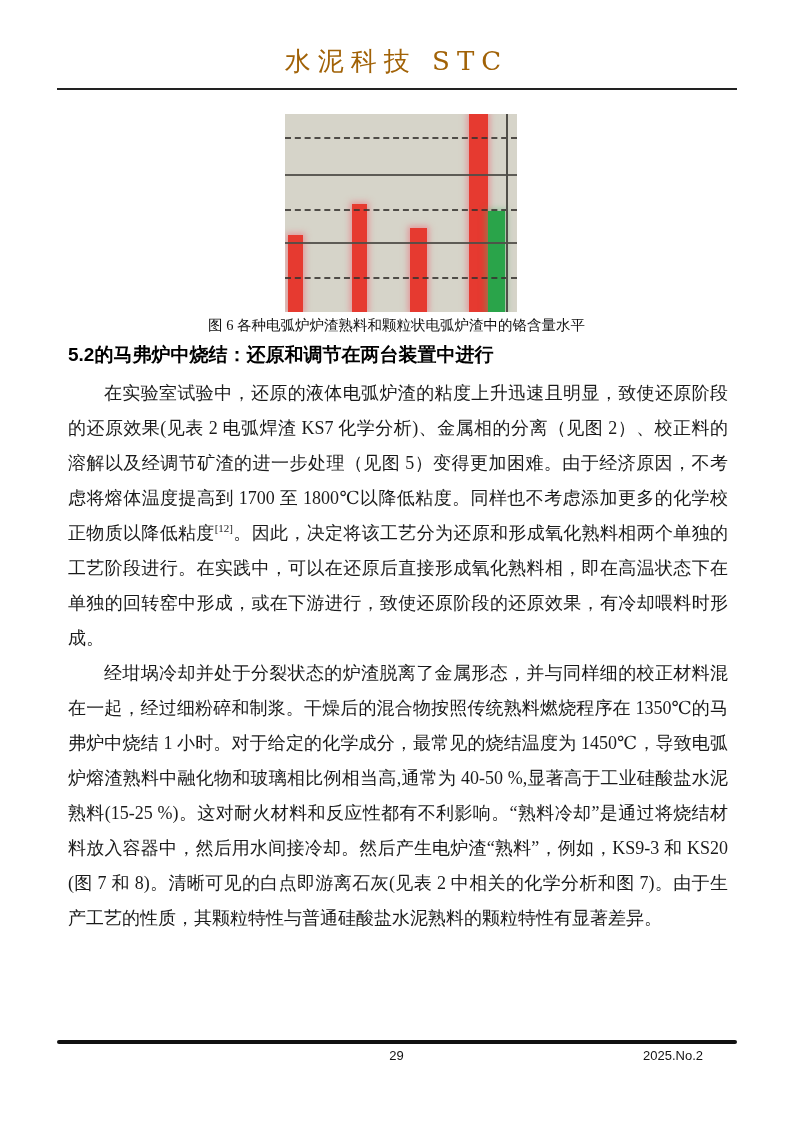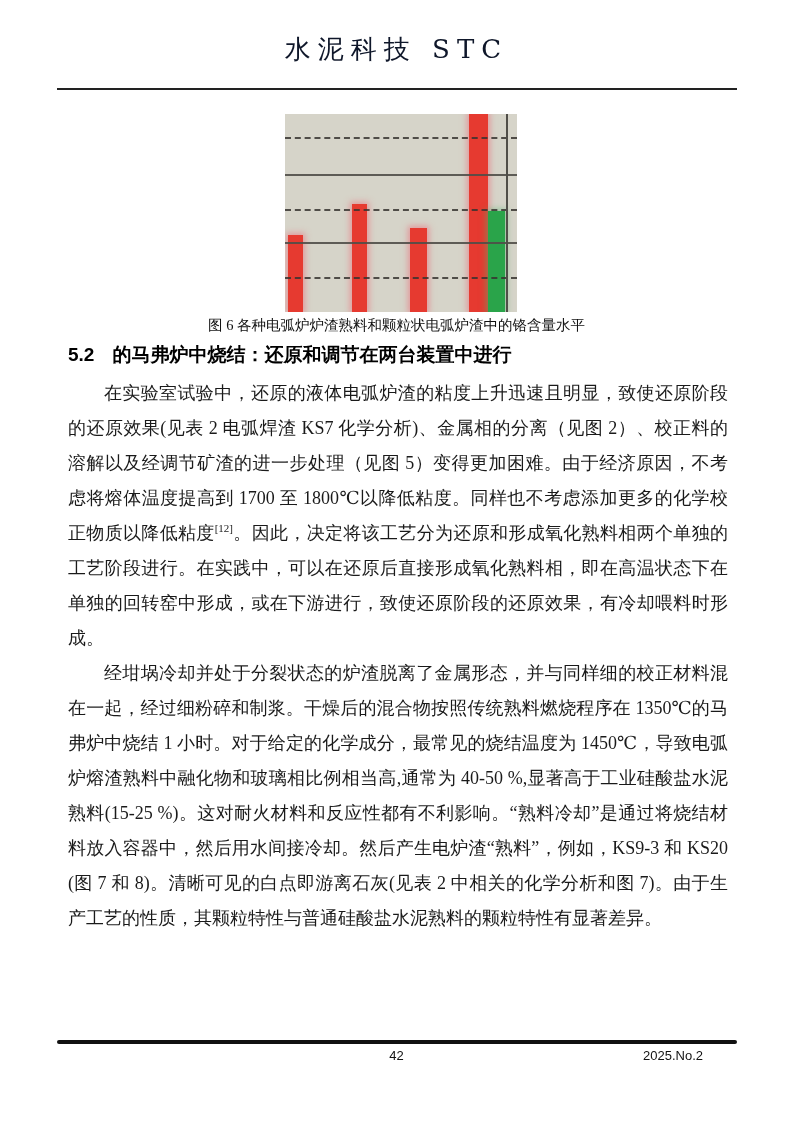--- a/index.html
+++ b/index.html
@@ -10,26 +10,26 @@
     margin: 0 auto;
     background: #ffffff;
     overflow: hidden;
     font-family: "Liberation Serif", "DejaVu Serif", serif;
     color: #1a1a1a;
   }
 
   
   .journal-title {
     position: absolute;
-    top: 32px; left: 0; right: 0;
+    top: 44px; left: 0; right: 0;
     text-align: center;
     font-family: "DejaVu Serif", serif;
     font-size: 26px;
     letter-spacing: 7px;
-    color: #0f172a;
+    color: #a16207;
   }
   .header-rule {
     position: absolute;
     top: 88px; left: 57px; right: 56px;
     border-top: 2px solid #222;
   }
 
   
   .chart {
     position: absolute;
@@ -63,21 +63,21 @@
 
   
   .section-heading {
     position: absolute;
     top: 342px; left: 68px; right: 66px;
     font-family: "Liberation Sans", "DejaVu Sans", sans-serif;
     font-size: 19px;
     font-weight: bold;
     color: #000;
   }
-  .section-heading .sec-num { margin-right: 18px; }
+  .section-heading .sec-num { }
 
   
   .body-text {
     position: absolute;
     top: 376px; left: 68px;
     width: 660px;
     font-size: 18px;
     line-height: 35px;
     text-align: justify;
   }
@@ -138,16 +138,16 @@
   <div class="section-heading">
     <span class="sec-num">5.2</span><span>的马弗炉中烧结：还原和调节在两台装置中进行</span>
   </div>
 
   <div class="body-text">
     <p><span>在实验室试验中，还原的液体电弧炉渣的粘度上升迅速且明显，致使还原阶段的还原效果(见表 2 电弧焊渣 KS7 化学分析)、金属相的分离（见图 2）、校正料的溶解以及经调节矿渣的进一步处理（见图 5）变得更加困难。由于经济原因，不考虑将熔体温度提高到 1700 至 1800℃以降低粘度。同样也不考虑添加更多的化学校正物质以降低粘度</span><sup>[12]</sup><span>。因此，决定将该工艺分为还原和形成氧化熟料相两个单独的工艺阶段进行。在实践中，可以在还原后直接形成氧化熟料相，即在高温状态下在单独的回转窑中形成，或在下游进行，致使还原阶段的还原效果，有冷却喂料时形成。</span></p>
     <p>经坩埚冷却并处于分裂状态的炉渣脱离了金属形态，并与同样细的校正材料混在一起，经过细粉碎和制浆。干燥后的混合物按照传统熟料燃烧程序在 1350℃的马弗炉中烧结 1 小时。对于给定的化学成分，最常见的烧结温度为 1450℃，导致电弧炉熔渣熟料中融化物和玻璃相比例相当高,通常为 40-50 %,显著高于工业硅酸盐水泥熟料(15-25 %)。这对耐火材料和反应性都有不利影响。“熟料冷却”是通过将烧结材料放入容器中，然后用水间接冷却。然后产生电炉渣“熟料”，例如，KS9-3 和 KS20 (图 7 和 8)。清晰可见的白点即游离石灰(见表 2 中相关的化学分析和图 7)。由于生产工艺的性质，其颗粒特性与普通硅酸盐水泥熟料的颗粒特性有显著差异。</p>
   </div>
 
   <div class="footer-rule"></div>
-  <div class="footer-page-number">42</div>
+  <div class="footer-page-number">29</div>
   <div class="footer-issue">2025.No.2</div>
 
 </div>
 
 </body></html>

